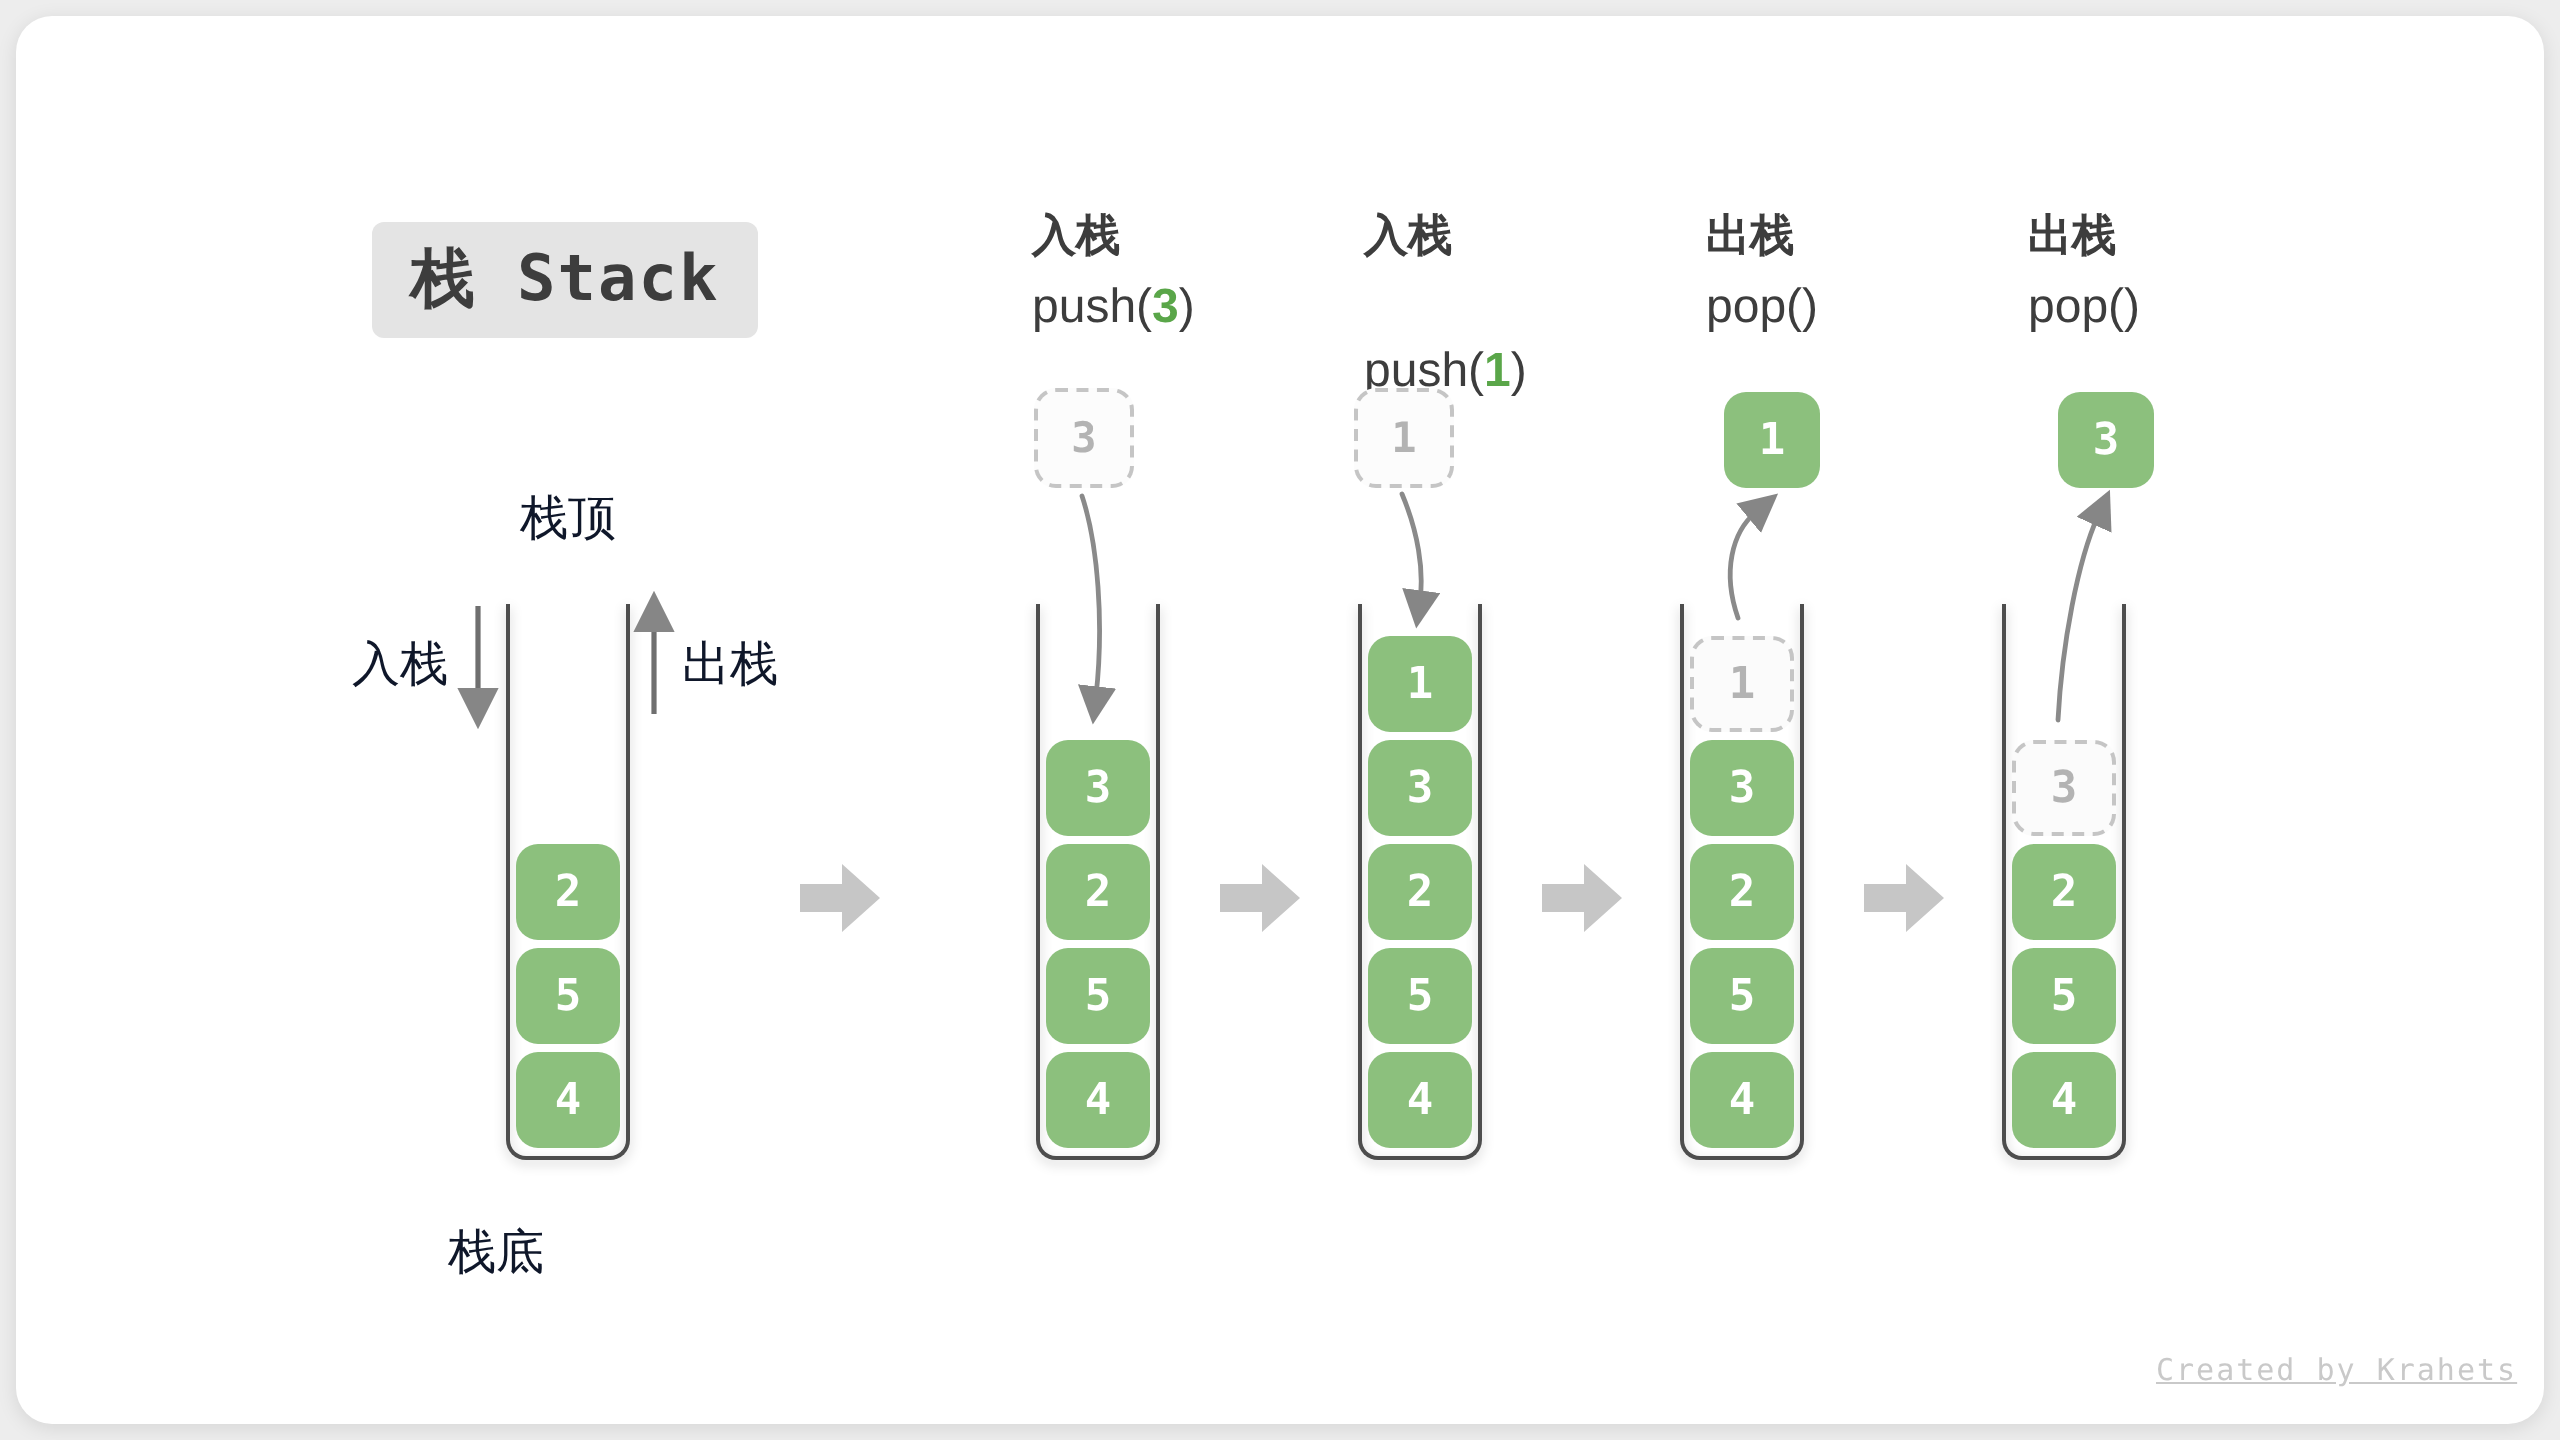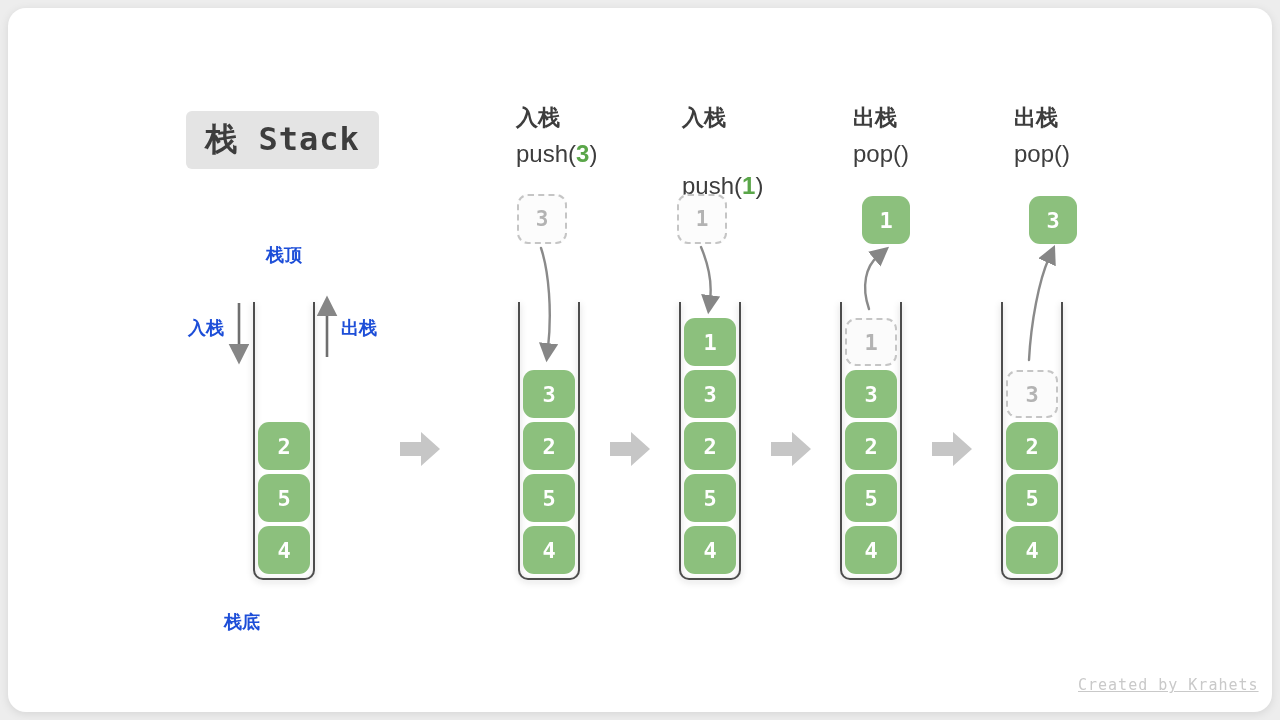--- a/index.html
+++ b/index.html
@@ -2,21 +2,21 @@
 <html><head>
 <meta charset="utf-8">
 <style>
   html,body{margin:0;padding:0;width:1280px;height:720px;background:#ededed;
     font-family:"Liberation Sans",sans-serif;overflow:hidden;}
   .card{position:absolute;left:8px;top:8px;width:1264px;height:704px;background:#ffffff;
     border-radius:18px;box-shadow:0 2px 10px rgba(0,0,0,.10);}
   .title-badge{position:absolute;left:186px;top:111px;width:193px;height:58px;
     background:#e4e4e4;border-radius:6px;display:flex;align-items:center;justify-content:center;
     font-family:"DejaVu Sans Mono",monospace;font-weight:bold;font-size:32px;color:#3d3d3d;letter-spacing:1px;}
-  .cjk-label{position:absolute;font-size:18px;font-weight:bold;color:#1d4ed8;white-space:nowrap;}
+  .cjk-label{position:absolute;font-size:24px;font-weight:normal;color:#0f172a;white-space:nowrap;}
   .op-cjk{position:absolute;font-size:22px;font-weight:bold;color:#3d3d3d;white-space:nowrap;}
   .op-code{position:absolute;font-family:Liberation Sans, sans-serif;font-size:24px;color:#3d3d3d;white-space:nowrap;}
   .op-code .arg{color:#5aa649;font-weight:bold;}
   .frame{position:absolute;top:302px;width:62px;height:278px;border-left:2px solid #4d4d4d;
     border-right:2px solid #4d4d4d;border-bottom:2px solid #4d4d4d;border-radius:0 0 10px 10px;
     box-sizing:border-box;filter:drop-shadow(0 2px 3px rgba(0,0,0,.22));background:transparent;}
   .cell{position:absolute;width:52px;height:48px;border-radius:11px;background:#8cc07d;
     color:#ffffff;font-family:"DejaVu Sans Mono",monospace;font-weight:bold;font-size:22px;
     display:flex;align-items:center;justify-content:center;box-sizing:border-box;}
   .cell.ghost{background:#fbfbfb;border:2px dashed #c5c5c5;color:#b3b3b3;}

